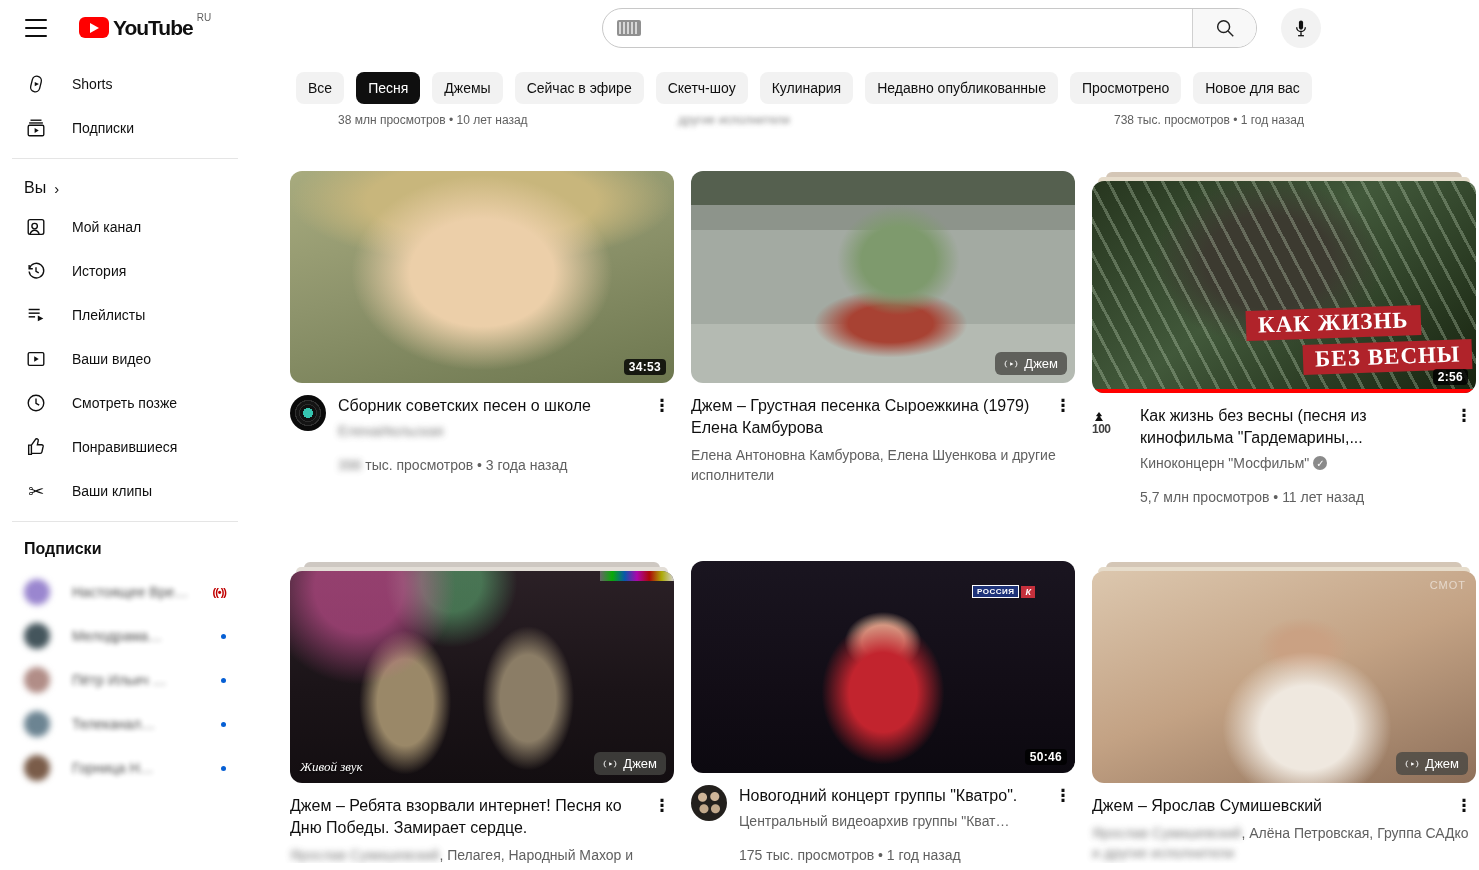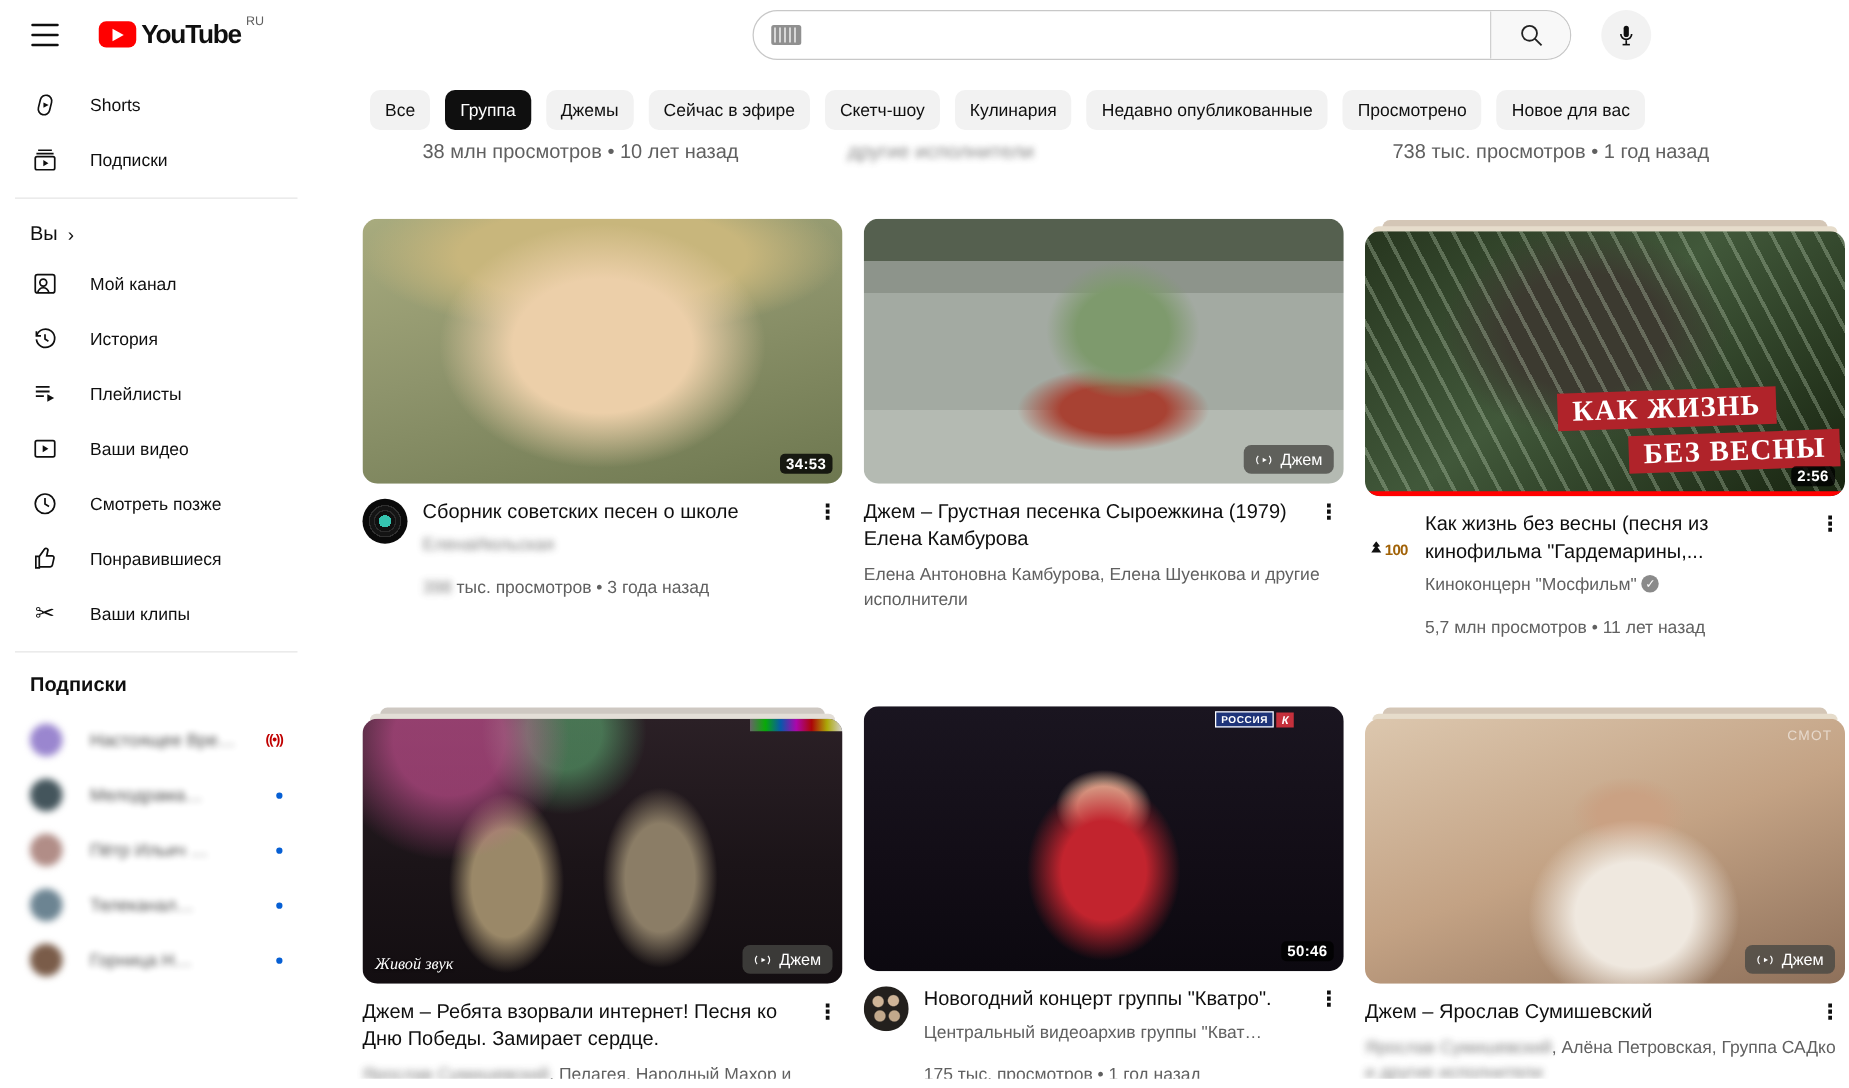--- a/index.html
+++ b/index.html
@@ -50,21 +50,21 @@
   .blur2 { filter:blur(2.5px); opacity:.75; }
   .blur-av { filter:blur(3px); }
 
   
   .main { position:absolute; top:56px; left:250px; right:0; bottom:0; overflow:hidden; }
   .chips { display:flex; gap:12px; margin:16px 0 0 46px; }
   .chip { height:32px; padding:0 12px; display:flex; align-items:center; background:#f2f2f2;
     border-radius:8px; font-size:14px; font-weight:500; white-space:nowrap; cursor:pointer; }
   .chip.active { background:#0f0f0f; color:#fff; }
   .cutoff-row { display:grid; grid-template-columns:repeat(3,384px); gap:4px; padding-left:40px;
-    margin-top:9px; font-size:16px; color:#606060; }
+    margin-top:9px; font-size:12px; color:#606060; }
   .cutoff-row > div { padding-left:48px; overflow:hidden; white-space:nowrap; }
   .cutoff-row > div.noind { padding-left:0; }
 
   .video-grid { display:grid; grid-template-columns:repeat(3,384px); column-gap:17px; row-gap:56px;
     padding-left:40px; margin-top:44px; }
   .thumb { position:relative; width:384px; height:212px; border-radius:12px; overflow:hidden; cursor:pointer; }
   .card { position:relative; }
   .stacked { margin-top:10px; }
   .stacked .stack-a { position:absolute; top:-9px; left:14px; right:14px; height:6px;
     border-radius:8px 8px 0 0; background:#cfc0ae; opacity:.9; }
@@ -97,36 +97,36 @@
   .banner { position:absolute; background:#b0232a; color:#fff; font-family:"Liberation Serif","DejaVu Serif",serif;
     font-weight:700; font-size:23px; padding:2px 12px; letter-spacing:1px; transform:rotate(-2deg); white-space:nowrap; }
   .banner.b1 { left:40%; top:60%; }
   .banner.b2 { left:55%; top:76%; }
   .progress { position:absolute; left:0; right:0; bottom:0; height:4px; background:#f00; }
   .corner-label { position:absolute; left:10px; bottom:8px; color:#fff; font-size:13px; font-style:italic;
     font-family:"Liberation Serif","DejaVu Serif",serif; text-shadow:0 1px 2px rgba(0,0,0,.8); }
   .watermark { position:absolute; right:10px; top:8px; color:rgba(255,255,255,.55); font-size:11px; letter-spacing:1px; }
   .rainbow { position:absolute; right:0; top:0; width:74px; height:10px;
     background:linear-gradient(90deg,#777,#0c0,#06c,#c0c,#c00,#cc0,#fff); opacity:.8; }
-  .tv-logo { position:absolute; right:40px; top:4px; display:flex; align-items:center; gap:2px; }
+  .tv-logo { position:absolute; right:40px; top:24px; display:flex; align-items:center; gap:2px; }
   .tv-logo .rus { border:1px solid #fff; background:rgba(32,58,138,.85); color:#fff; font-size:8px;
     font-weight:700; padding:1px 4px; letter-spacing:.5px; }
   .tv-logo .k { background:#c5303c; color:#fff; font-size:9px; font-weight:700; padding:1px 4px; font-style:italic; }
 
   .info { display:flex; gap:12px; margin-top:12px; }
   .avatar { width:36px; height:36px; border-radius:50%; flex:none; overflow:hidden; }
   .av-vinyl { background: radial-gradient(circle at 50% 50%, #35c4b0 0 5px, #101010 5px 8px, #2c2c2c 8px 9px,
     #141414 9px 12px, #303030 12px 13px, #0a0a0a 13px 18px); }
   .av-photo { background: radial-gradient(circle at 32% 34%, #cfb598 0 4px, rgba(0,0,0,0) 5px),
     radial-gradient(circle at 66% 32%, #cfb598 0 4px, rgba(0,0,0,0) 5px),
     radial-gradient(circle at 36% 66%, #c2a98c 0 4px, rgba(0,0,0,0) 5px),
     radial-gradient(circle at 68% 66%, #c2a98c 0 4px, rgba(0,0,0,0) 5px),
     radial-gradient(circle,#23201d 0 70%, #0c0b0a 100%); }
-  .av-mosfilm { border-radius:4px; display:flex; flex-direction:row; align-items:flex-end;
-    justify-content:center; color:#a16207; }
+  .av-mosfilm { border-radius:4px; display:flex; flex-direction:column; align-items:flex-start;
+    justify-content:center; color:#404040; }
   .av-mosfilm svg { display:block; }
   .av-mosfilm .m100 { font-size:12px; font-weight:800; line-height:10px; letter-spacing:-.5px; }
   .txt { flex:1; min-width:0; }
   .title-row { display:flex; align-items:flex-start; }
   .v-title { font-size:16px; font-weight:500; line-height:22px; flex:1; cursor:pointer; }
   .kebab { width:24px; text-align:center; font-size:17px; font-weight:700; color:#0f0f0f;
     cursor:pointer; line-height:22px; flex:none; }
   .v-channel { font-size:14px; color:#606060; margin-top:6px; display:flex; align-items:center; gap:4px; cursor:pointer; }
   .v-meta { font-size:14px; color:#606060; margin-top:18px; }
   .v-byline { font-size:14px; color:#606060; margin-top:6px; line-height:20px; }
@@ -291,21 +291,21 @@
       <span class="sub-av sa5 blur-av"></span>
       <span class="sub-name blur2">Горница Н…</span>
       <span class="blue-dot"></span>
     </div>
   </div>
 
   <div class="main">
 
     <div class="chips">
       <div class="chip">Все</div>
-      <div class="chip active">Группа</div>
+      <div class="chip active">Песня</div>
       <div class="chip">Джемы</div>
       <div class="chip">Сейчас в эфире</div>
       <div class="chip">Скетч-шоу</div>
       <div class="chip">Кулинария</div>
       <div class="chip">Недавно опубликованные</div>
       <div class="chip">Просмотрено</div>
       <div class="chip">Новое для вас</div>
     </div>
 
     <div class="cutoff-row">

